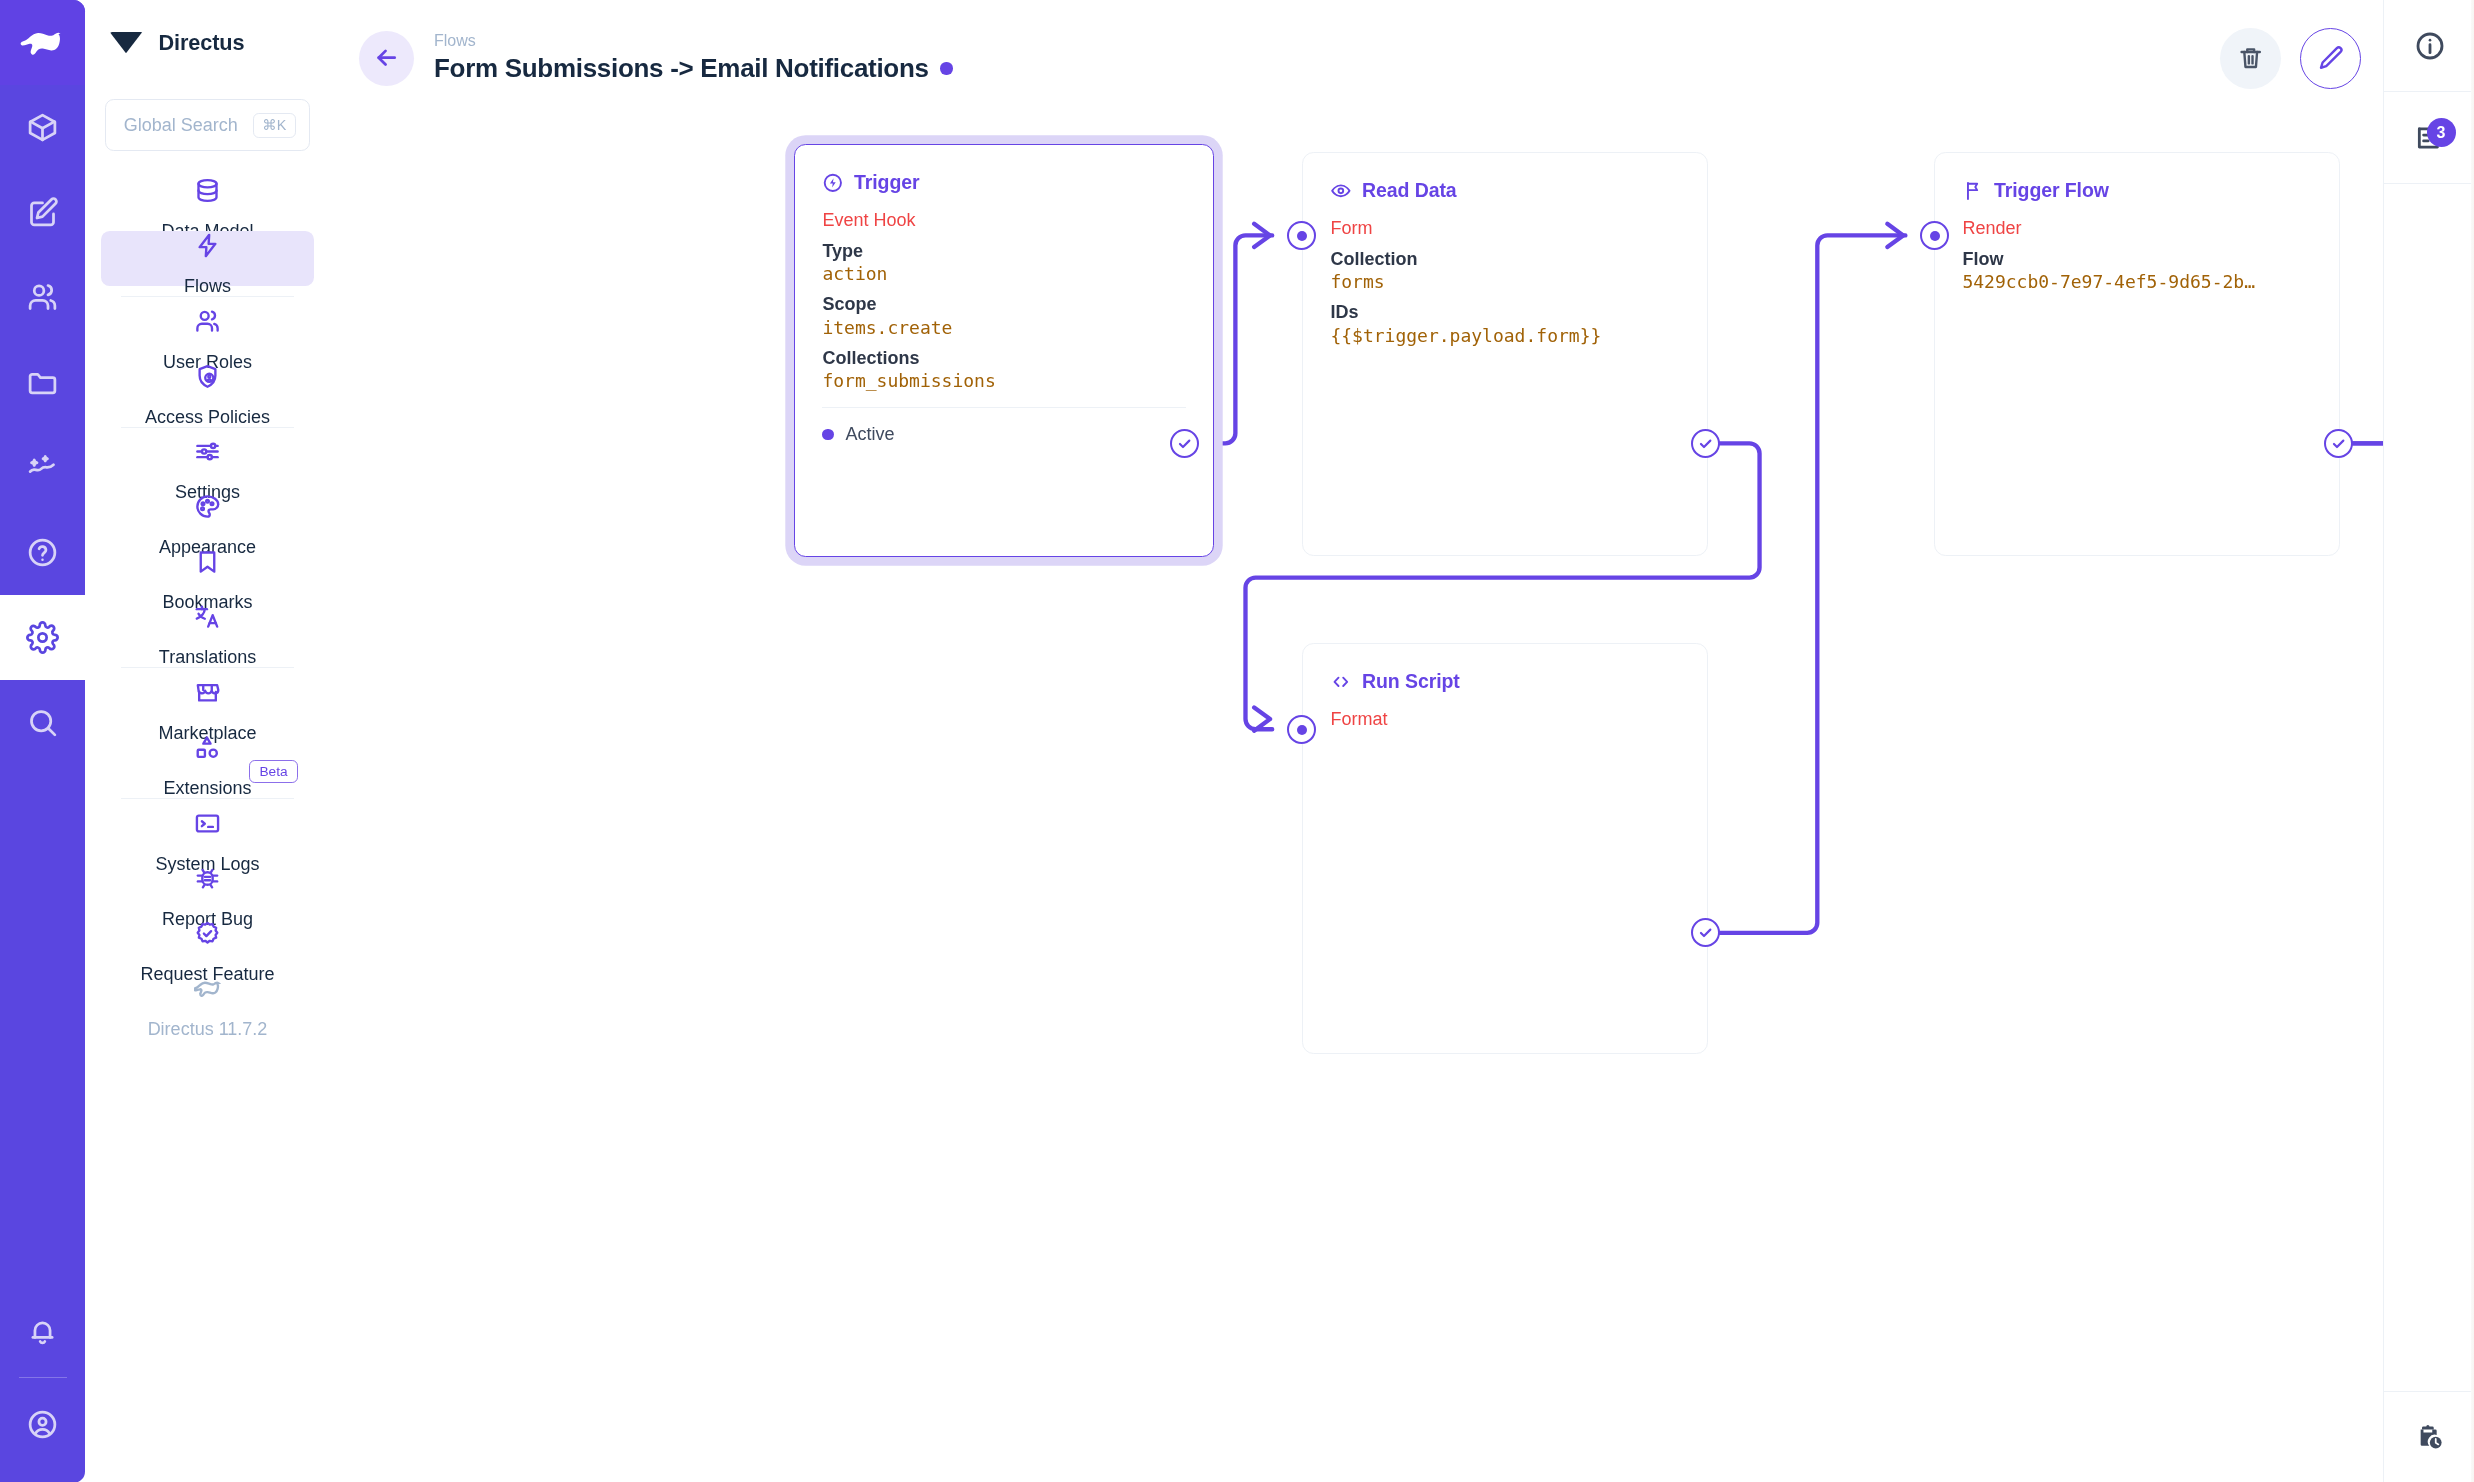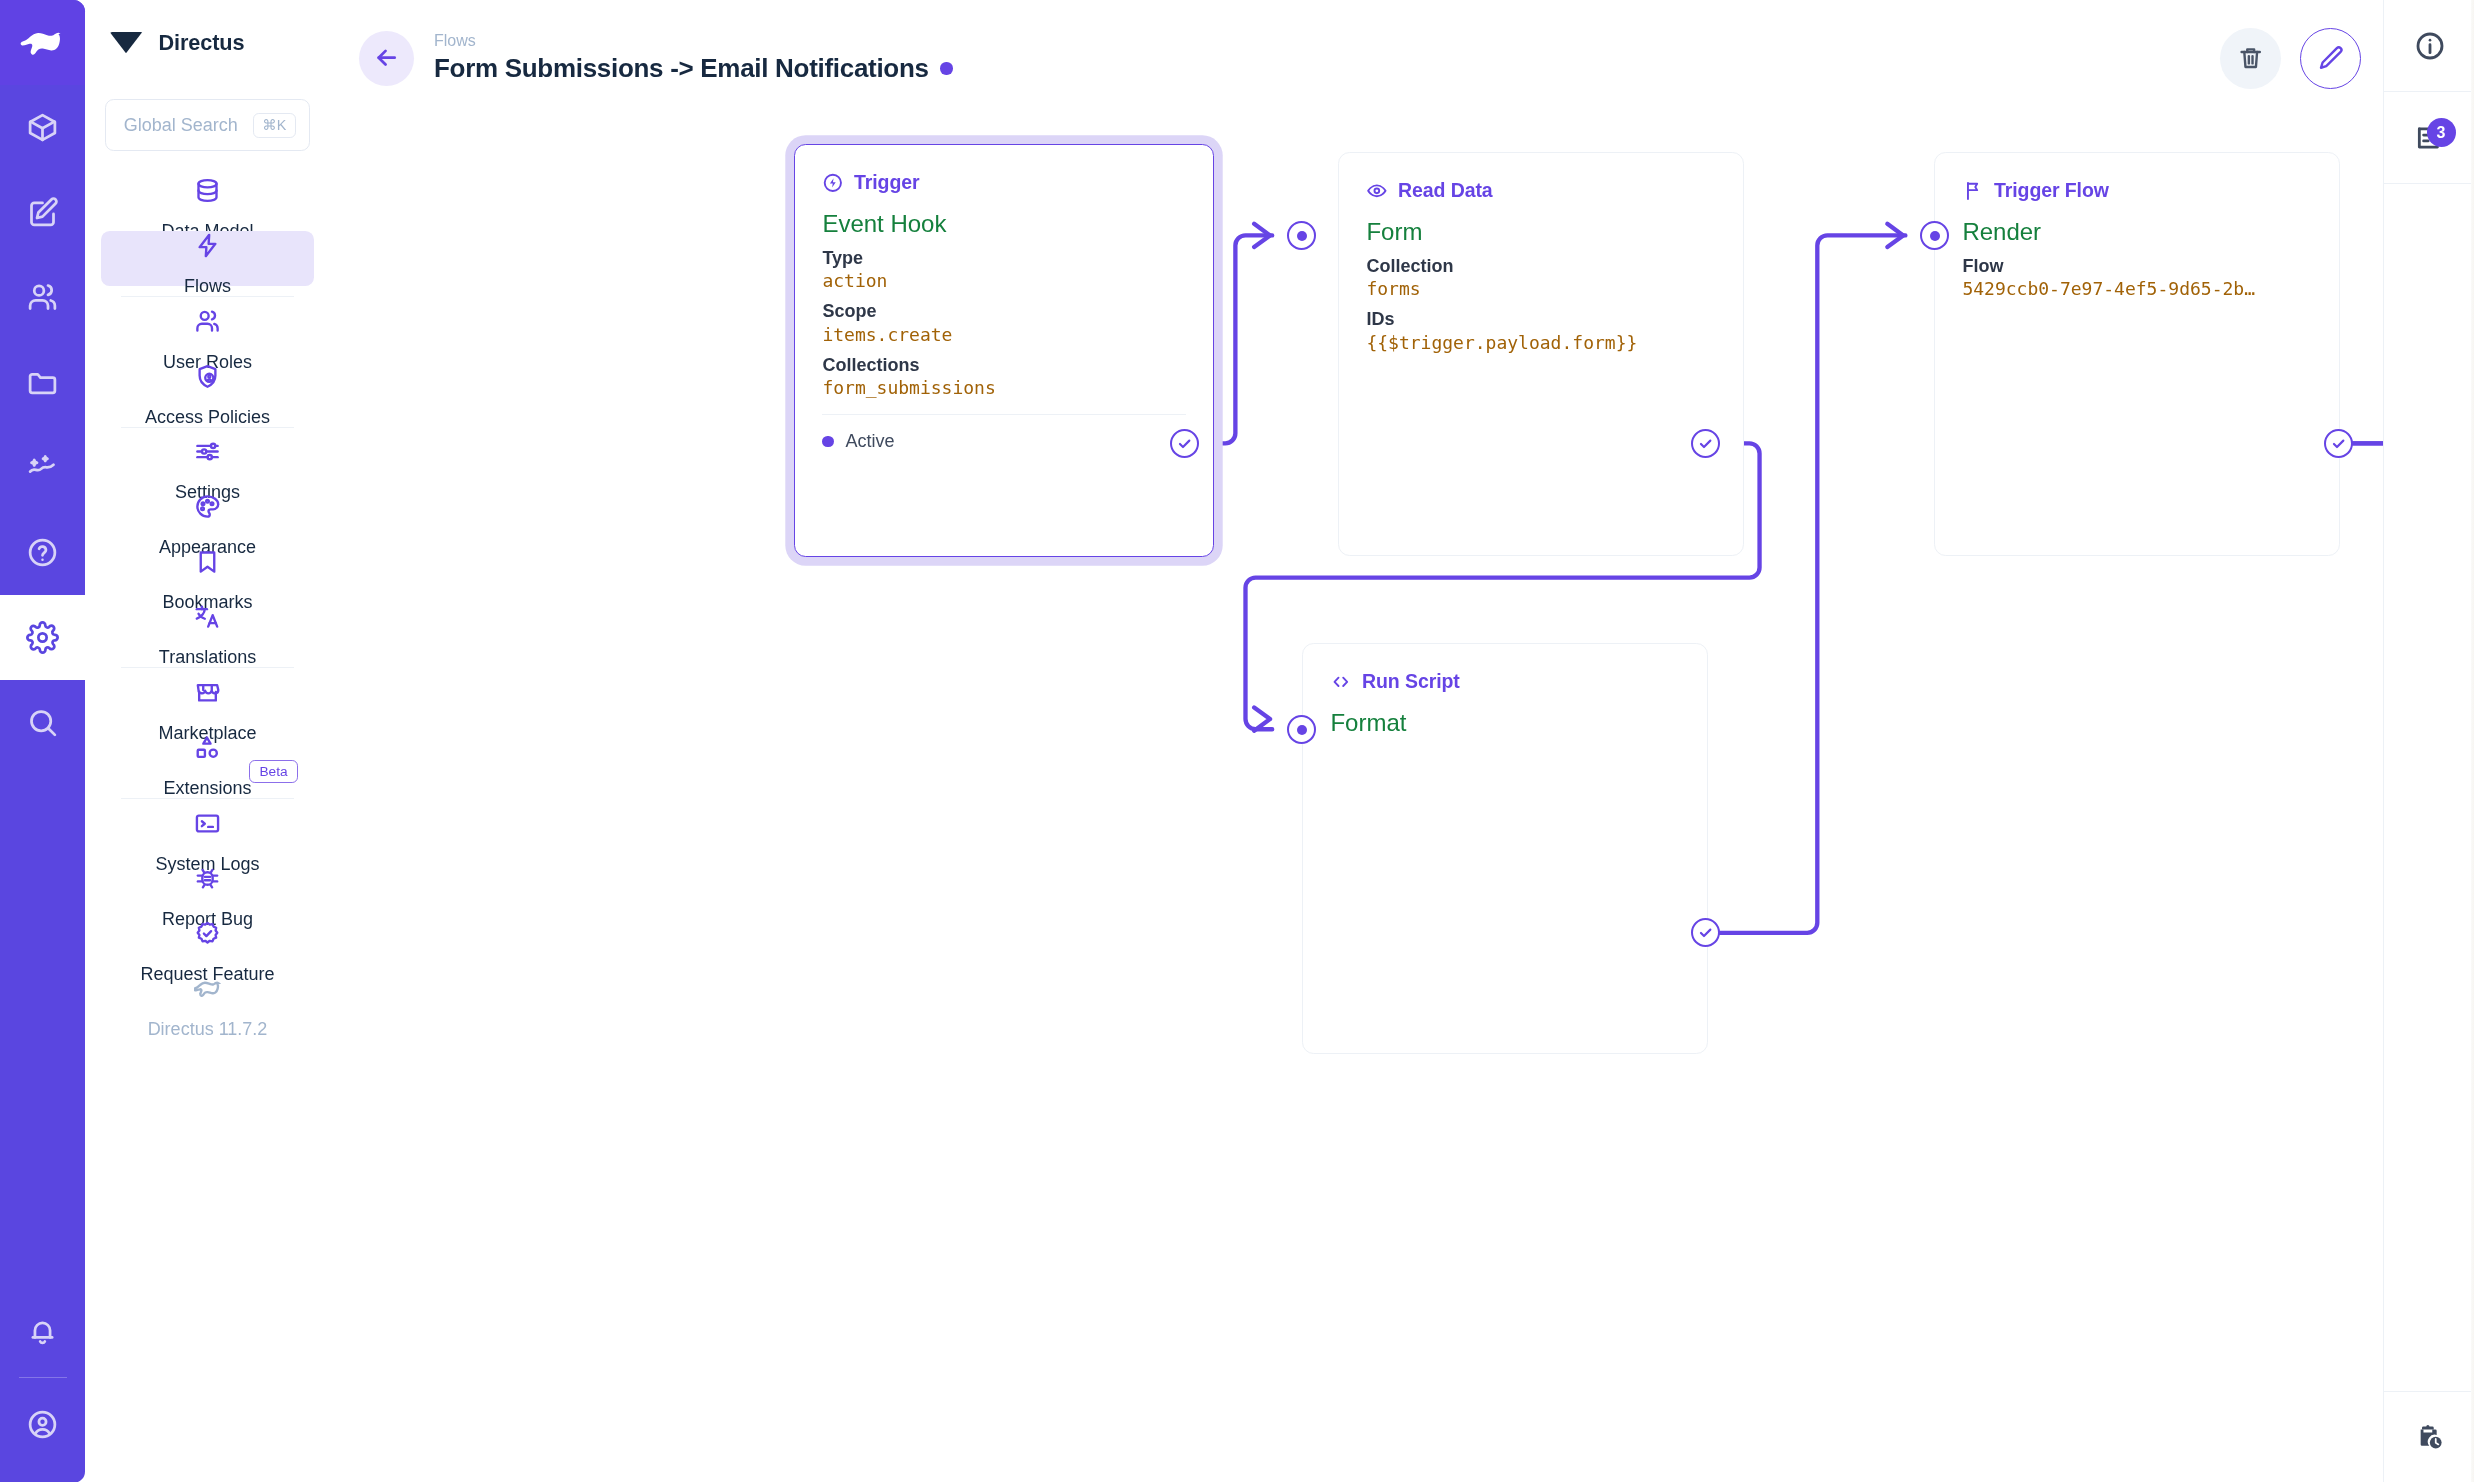--- a/index.html
+++ b/index.html
@@ -134,21 +134,21 @@
     border: 1.4px solid #6644E5;
     box-shadow: 0 0 0 8.7px #DCD5F7;
     margin-left: 24px;
   }
   .node-title {
     display:flex; align-items:center; gap: 10px;
     font-size: 19.5px; font-weight: 700; color:#6644E5; letter-spacing:-0.1px;
     margin-bottom: 16px;
   }
   .node-title svg { width: 21.7px; height: 21.7px; stroke:#6644E5; fill:none; stroke-width:2.1; }
-  .node-name { font-size: 24px; color:#15803d; margin-bottom: 10px; }
+  .node-name { font-size: 18px; color:#ef4444; margin-bottom: 10px; }
   .fld-key { font-size: 18px; font-weight:700; color:#2E3748; margin-top: 10px; }
   .fld-val {
     font-size: 18px; color:#a16207; margin-top: 1.4px;
     font-family: "DejaVu Sans Mono", "Liberation Mono", monospace;
     white-space: nowrap; overflow:hidden; text-overflow: ellipsis;
   }
   .node-foot {
     margin-top: 16px; padding-top: 16px; border-top:0.7px solid #EDF1F6;
     display:flex; align-items:center; gap: 11.6px;
   }
@@ -537,21 +537,21 @@
           <span class="txt">Active</span>
         </div>
       </div>
 
       <div class="port check" style="left:840px; top:429px;">
         <svg viewBox="0 0 24 24" stroke-linecap="round" stroke-linejoin="round">
             <path d="M5.5 12.5l4.2 4.2L18.5 7.8"></path>
           </svg>
       </div>
 
-      <div class="node" style="left:1008px; top:152px; width:406px; min-height:404px;">
+      <div class="node" style="left:972px; top:152px; width:406px; min-height:404px;">
         <div class="node-title">
           <svg viewBox="0 0 24 24" stroke-linecap="round" stroke-linejoin="round">
               <path d="M2.4 12S5.9 6 12 6s9.6 6 9.6 6-3.5 6-9.6 6-9.6-6-9.6-6z"></path>
               <circle cx="12" cy="12" r="2.6"></circle>
             </svg>
           <span>Read Data</span>
         </div>
         <div class="node-name">Form</div>
         <div class="fld-key">Collection</div>
         <div class="fld-val">forms</div>

